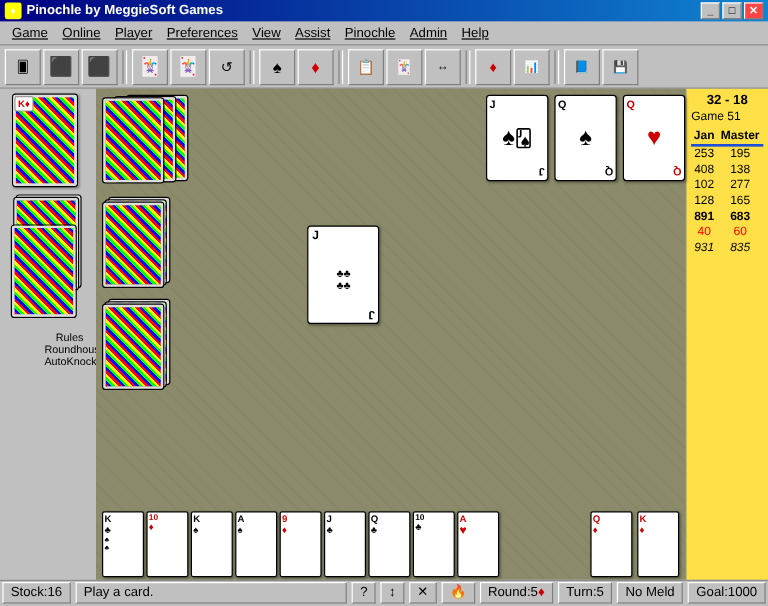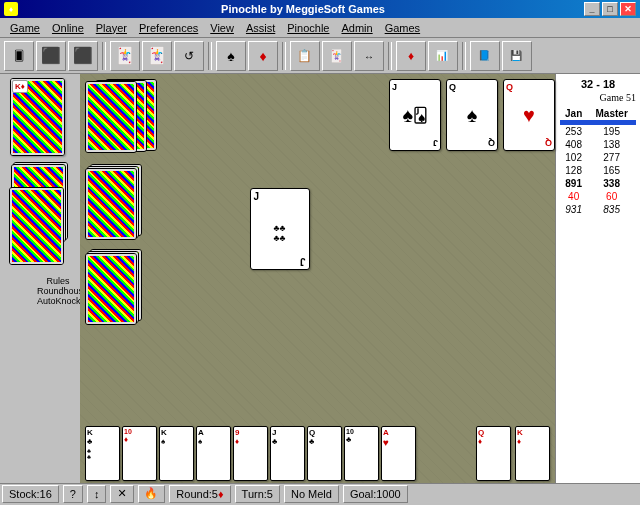--- a/index.html
+++ b/index.html
@@ -10,21 +10,21 @@
       background: linear-gradient(to right, #000080, #1084d0);
       color: white;
       height: 18px;
       display: flex;
       align-items: center;
       padding: 0 4px;
       font-size: 11px;
       font-weight: bold;
     }
     .title-bar-icon { width: 14px; height: 14px; margin-right: 4px; background: #ff0; border-radius: 2px; display: flex; align-items: center; justify-content: center; font-size: 8px; }
-    .title-bar-title { flex: 1; text-align: center; }
+    .title-bar-title { flex: 1; }
     .title-bar-buttons { display: flex; gap: 2px; }
     .title-btn { width: 16px; height: 14px; background: #c0c0c0; border: 1px solid #fff; border-right-color: #808080; border-bottom-color: #808080; display: flex; align-items: center; justify-content: center; font-size: 9px; color: #000; cursor: pointer; }
 
     
     .menu-bar {
       background: #c0c0c0;
       height: 20px;
       display: flex;
       align-items: center;
       padding: 0 4px;
@@ -81,41 +81,40 @@
         45deg,
         rgba(0,0,0,0.03) 0px,
         rgba(0,0,0,0.03) 1px,
         transparent 1px,
         transparent 8px
       );
     }
 
     
     .score-panel {
-      width: 85px;
-      background: #ffffff;
+      width: 69px;
+      background: #fde047;
       border-left: 1px solid #808080;
       padding: 4px;
       font-size: 10px;
       flex-shrink: 0;
     }
     .score-header {
       text-align: center;
       font-weight: bold;
       font-size: 11px;
       margin-bottom: 2px;
     }
     .score-game {
-      text-align: right;
+      text-align: left;
       margin-bottom: 4px;
       font-size: 10px;
-      font-family: Liberation Serif, serif;
     }
     .score-table { width: 100%; border-collapse: collapse; font-size: 10px; }
-    .score-table th { text-align: center; border-bottom: 5px solid #1d4ed8; padding: 1px; }
+    .score-table th { text-align: center; border-bottom: 2px solid #1d4ed8; padding: 1px; }
     .score-table td { text-align: center; padding: 1px; }
 
     
     .status-bar {
       height: 20px;
       background: #c0c0c0;
       border-top: 1px solid #808080;
       display: flex;
       align-items: center;
       font-size: 11px;
@@ -202,21 +201,21 @@
 
 <div class="menu-bar">
   <div class="menu-item">Game</div>
   <div class="menu-item">Online</div>
   <div class="menu-item">Player</div>
   <div class="menu-item">Preferences</div>
   <div class="menu-item">View</div>
   <div class="menu-item">Assist</div>
   <div class="menu-item">Pinochle</div>
   <div class="menu-item">Admin</div>
-  <div class="menu-item">Games</div>
+  <div class="menu-item">Help</div>
 </div>
 
 <div class="toolbar">
   <div class="tool-btn" style="font-size:10px;">🂠</div>
   <div class="tool-btn" style="font-size:16px;">⬛</div>
   <div class="tool-btn" style="font-size:16px;">⬛</div>
   <div class="tool-sep"></div>
   <div class="tool-btn" style="font-size:16px;">🃏</div>
   <div class="tool-btn" style="font-size:16px;">🃏</div>
   <div class="tool-btn" style="font-size:12px;">↺</div>
@@ -419,38 +418,39 @@
           <tr>
             <td>102</td>
             <td>277</td>
           </tr>
           <tr>
             <td>128</td>
             <td>165</td>
           </tr>
           <tr style="font-weight: bold;">
             <td>891</td>
-            <td>338</td>
+            <td>683</td>
           </tr>
           <tr style="color: rgb(255, 0, 0);">
             <td>40</td>
             <td>60</td>
           </tr>
           <tr style="font-style: italic;">
             <td>931</td>
             <td>835</td>
           </tr>
         </tbody>
     </table>
   </div>
 
 </div>
 
 <div class="status-bar">
   <div class="status-section">Stock:16</div>
+  <div class="status-section" style="flex:1;">Play a card.</div>
   <div class="status-section">?</div>
   <div class="status-section">↕</div>
   <div class="status-section">✕</div>
   <div class="status-section">🔥</div>
   <div class="status-section">
       <span>Round:5</span>
       <span style="color: rgb(204, 0, 0);"> ♦</span>
     </div>
   <div class="status-section">Turn:5</div>
   <div class="status-section">No Meld</div>

